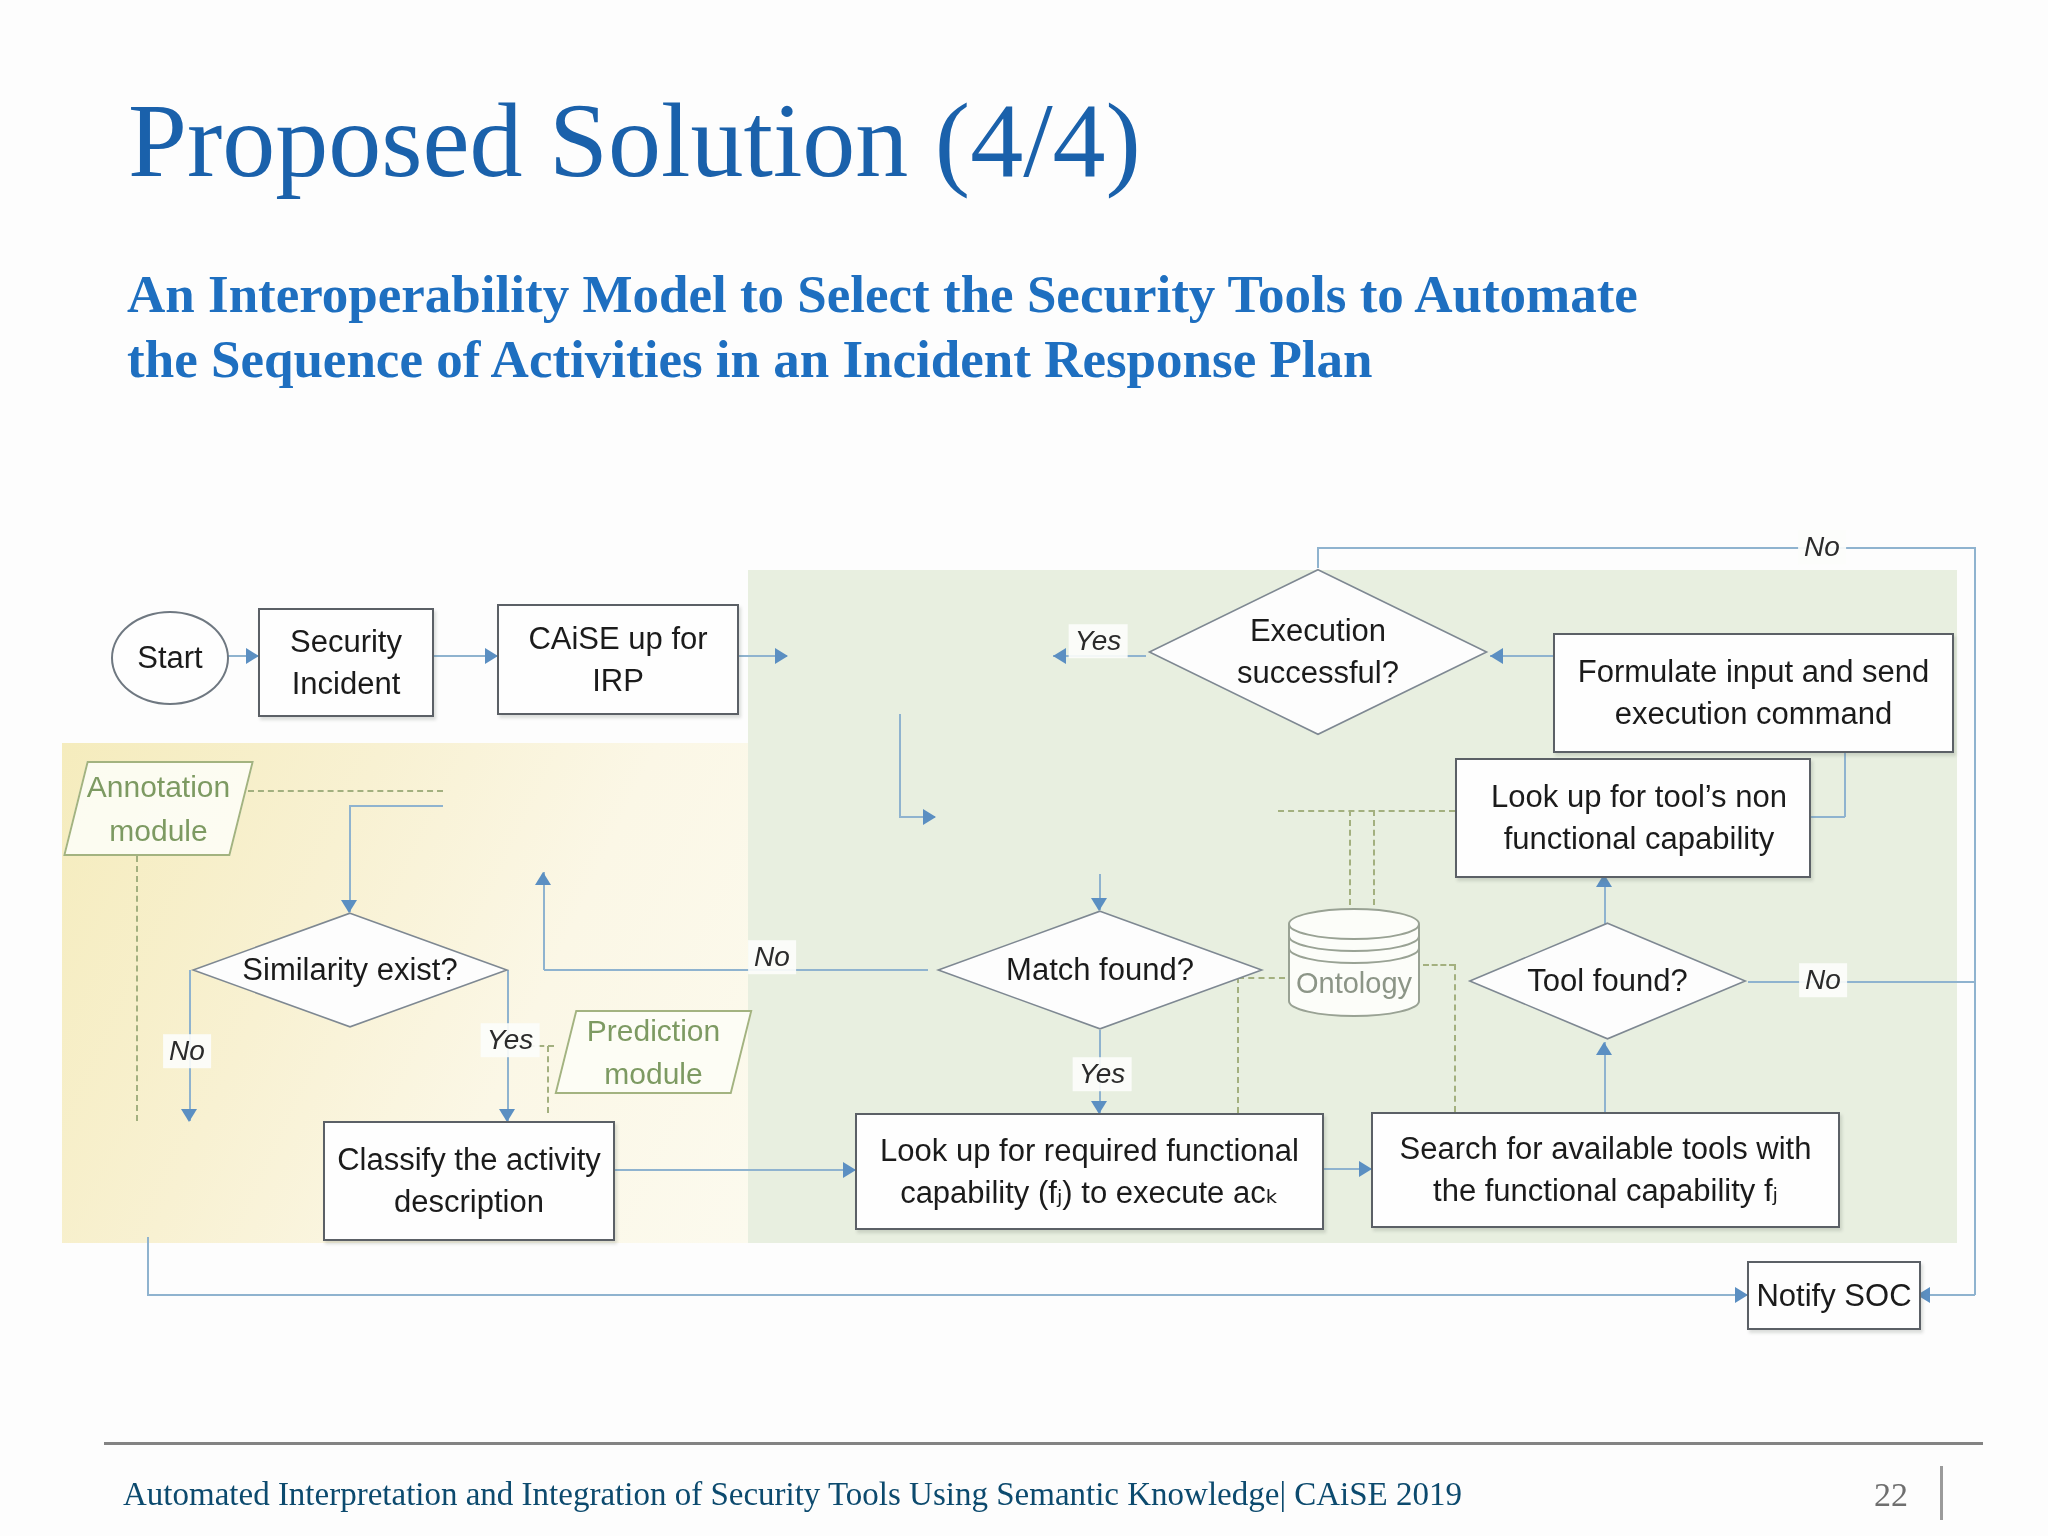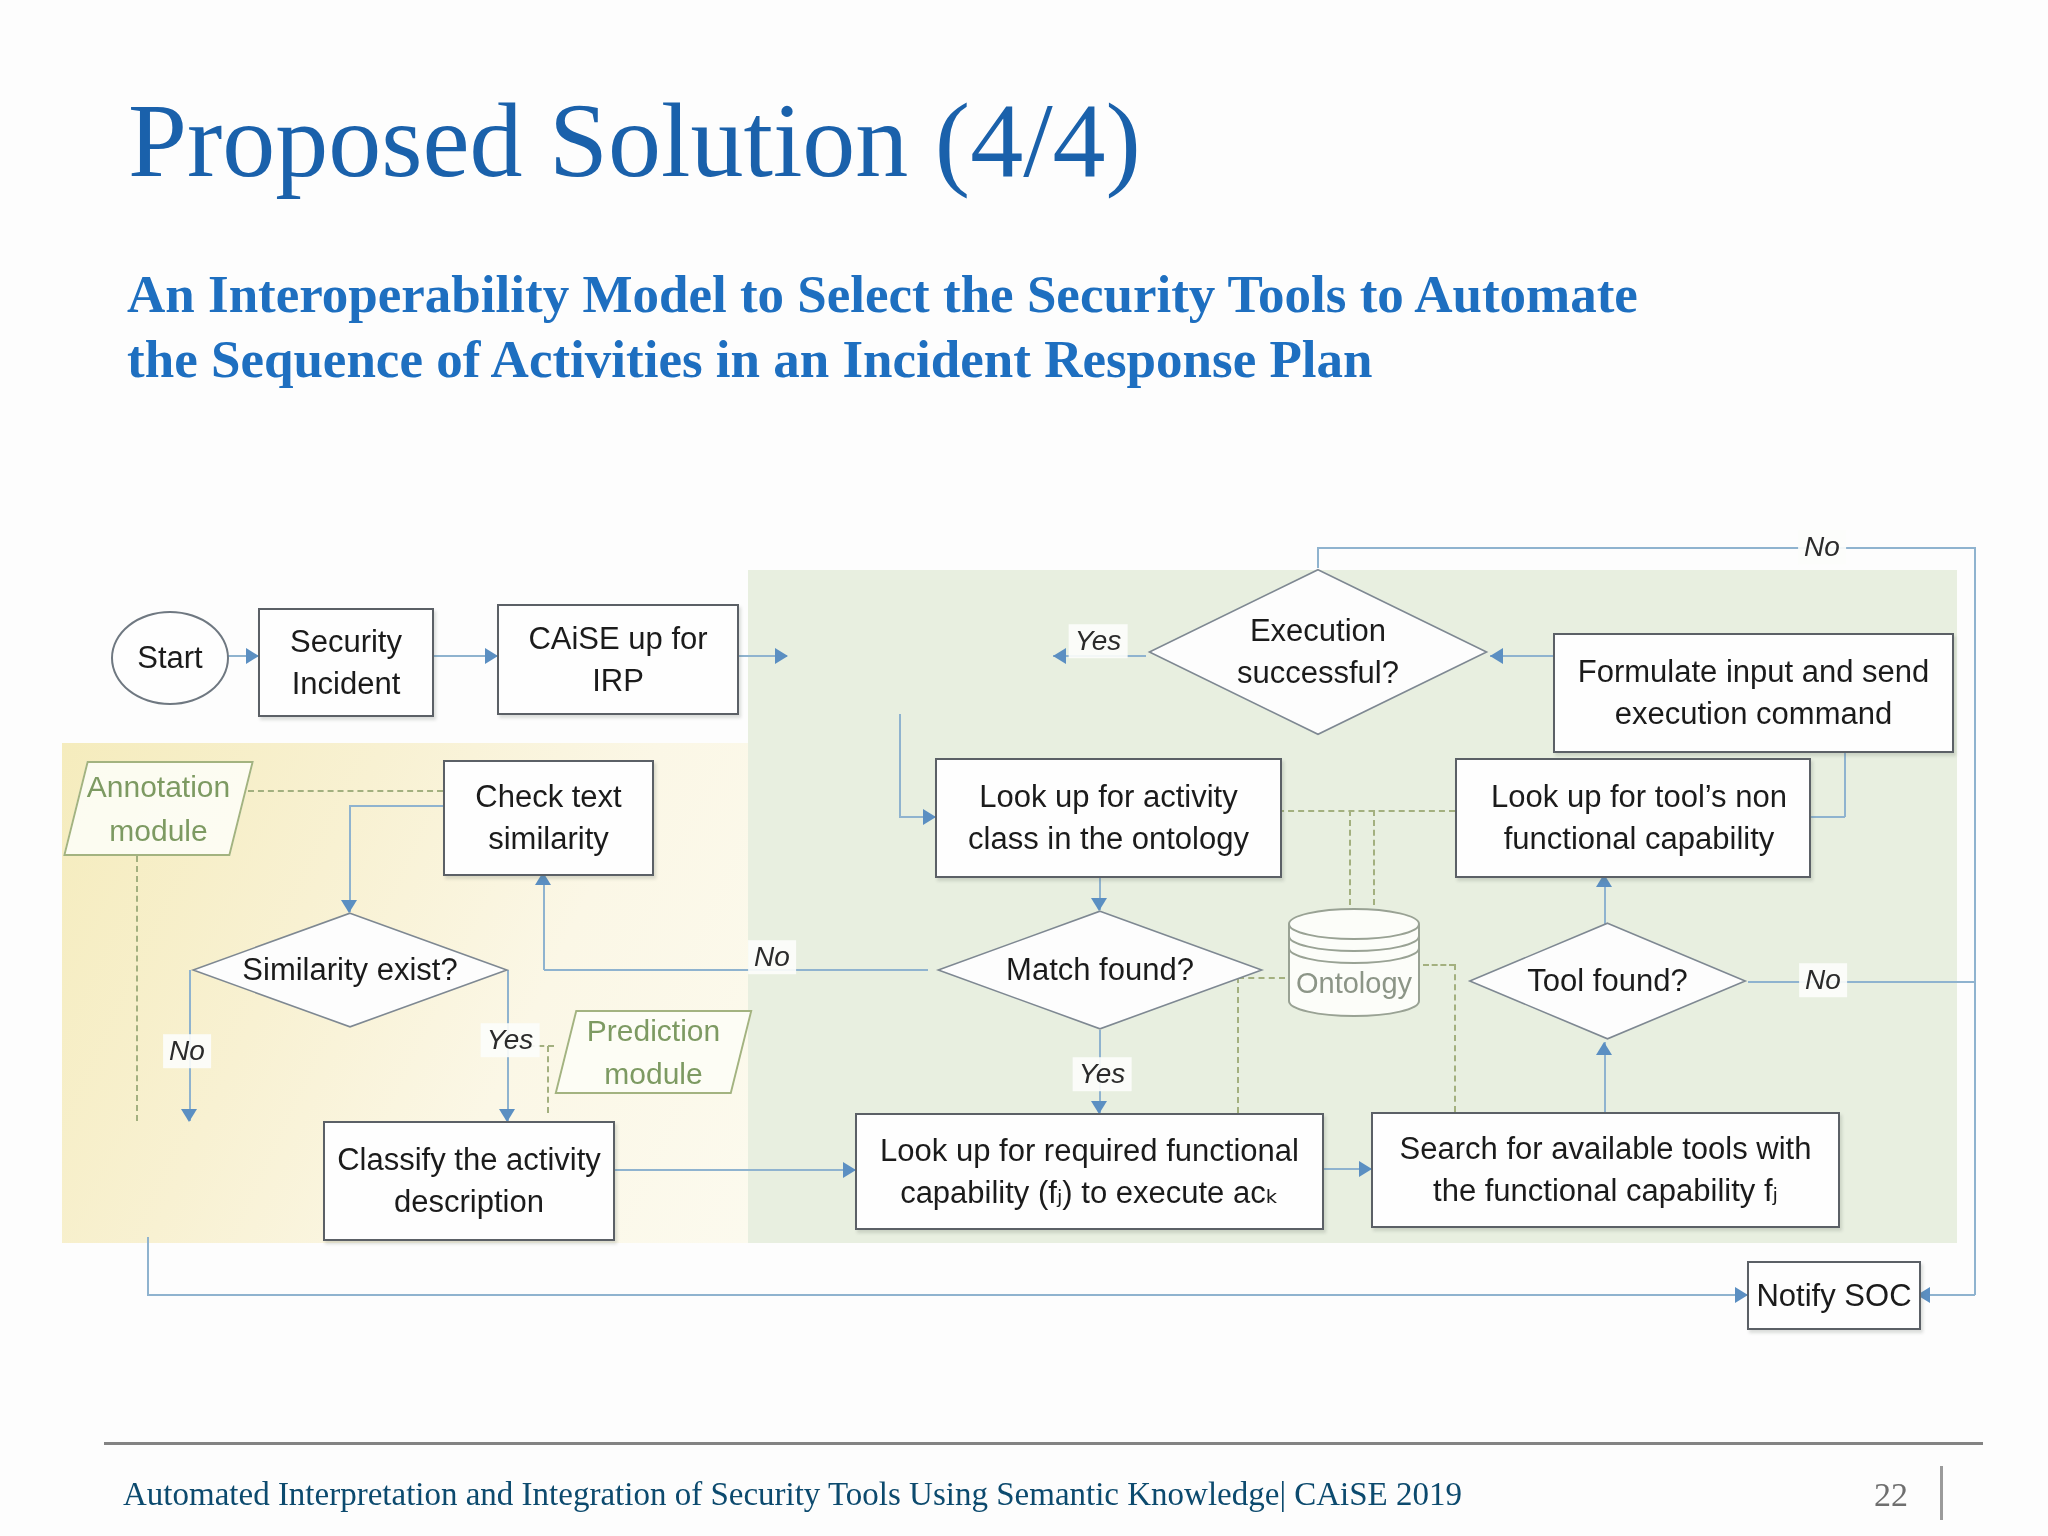--- a/index.html
+++ b/index.html
@@ -184,29 +184,21 @@
     <span class="nlabel">Formulate input and send
 execution command</span>
   </div>
 
   <div class="para" style="left:69px;top:761px;width:179px;height:95px;">
     <div class="pskew"></div>
     <div class="plabel">Annotation
 module</div>
   </div>
 
-  <div class="node" style="left:443px;top:760px;width:207px;height:112px;">
-    <span class="nlabel">Check text
-similarity</span>
-  </div>
-
-  <div class="node" style="left:935px;top:758px;width:343px;height:116px;">
-    <span class="nlabel">Look up for activity
-class in the ontology</span>
-  </div>
+
 
   <div class="node" style="left:1455px;top:758px;width:340px;height:116px;padding-left:12px;">
     <span class="nlabel">Look up for tool’s non
 functional capability</span>
   </div>
 
   <div class="diamond" style="left:190px;top:912px;width:320px;height:116px;">
     <svg viewBox="0 0 100 100" preserveAspectRatio="none">
       <polygon points="50,1 99,50 50,99 1,50" fill="#fdfdfd" stroke="#7e8892" stroke-width="1.6" vector-effect="non-scaling-stroke"></polygon>
     </svg>

